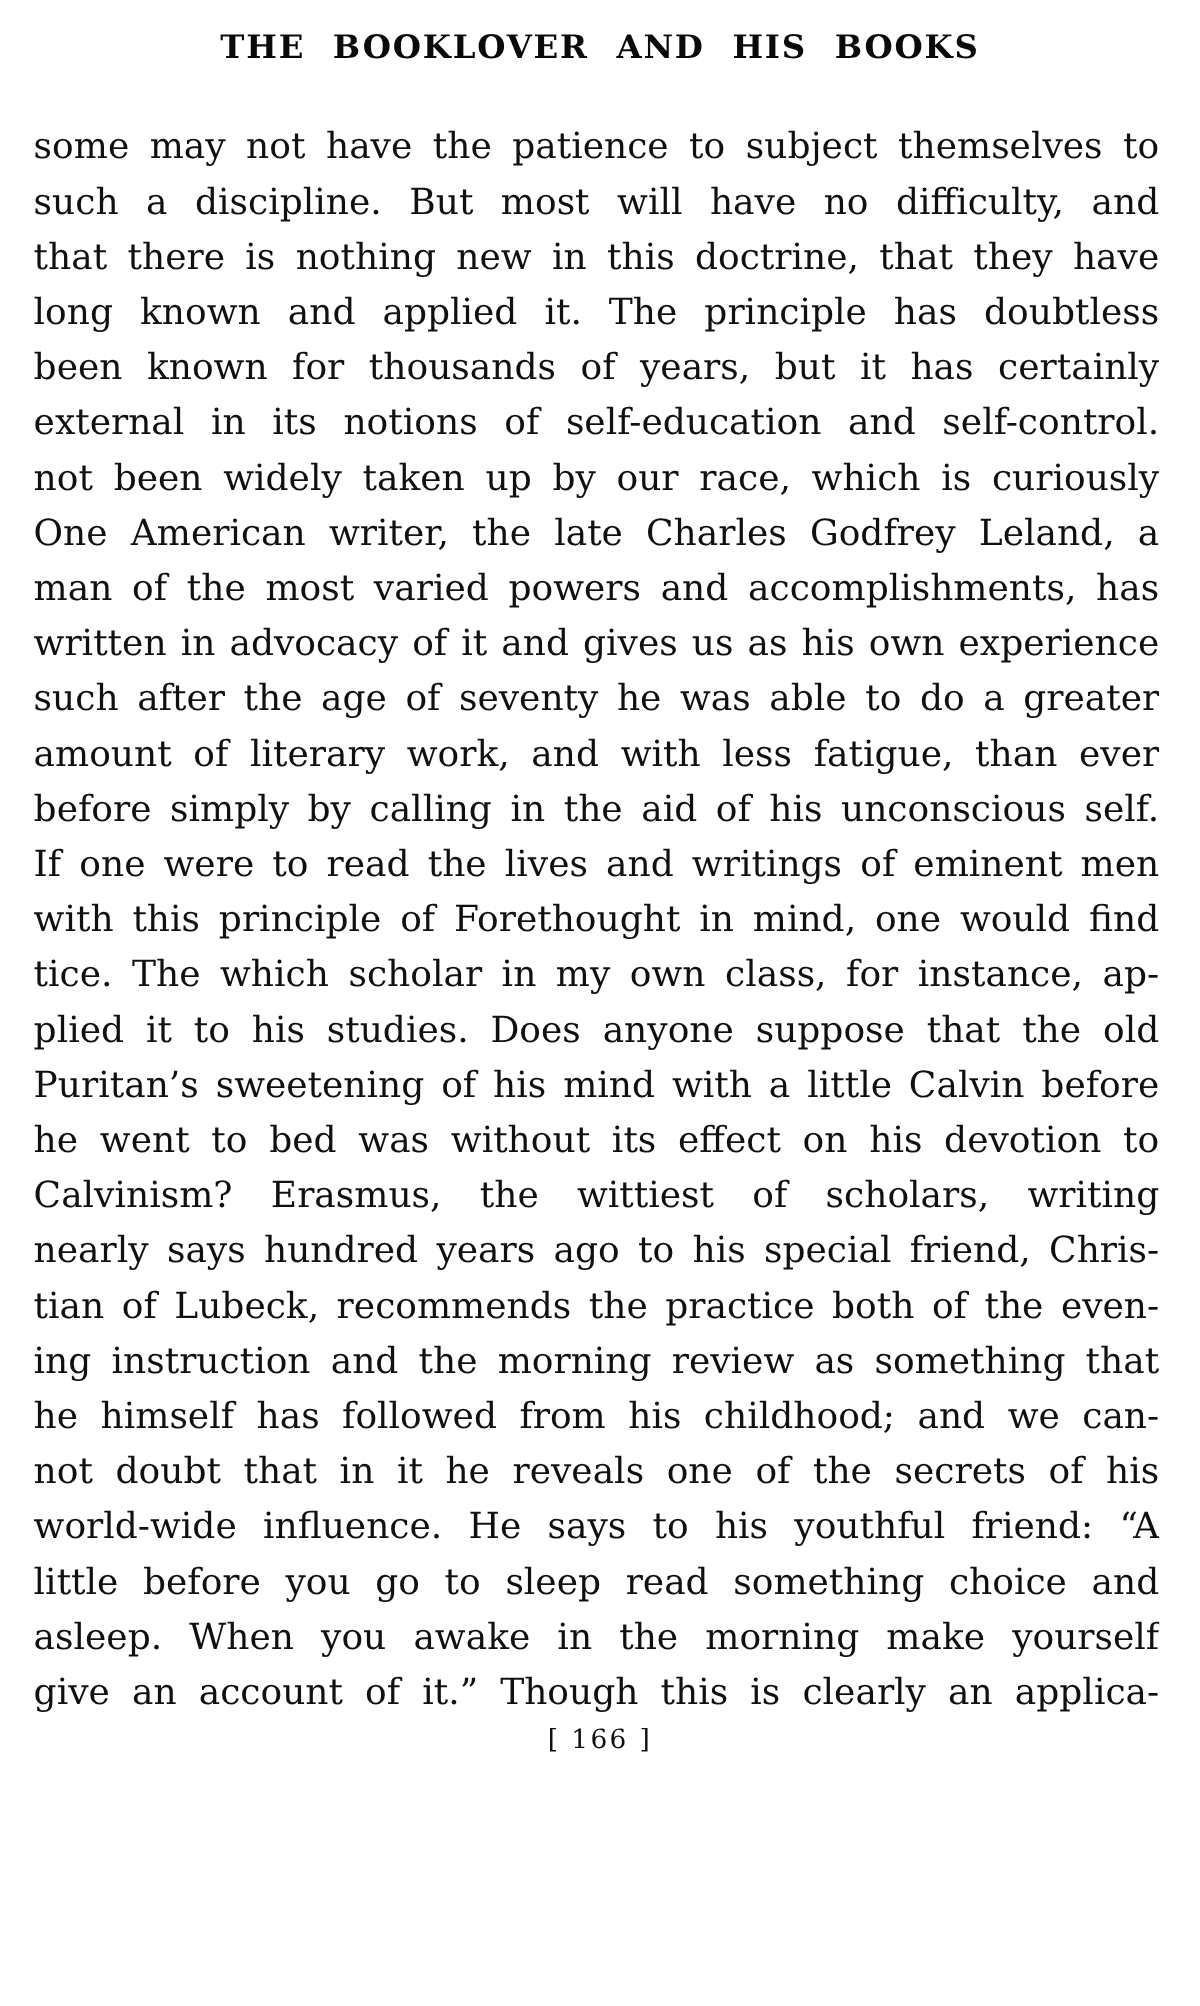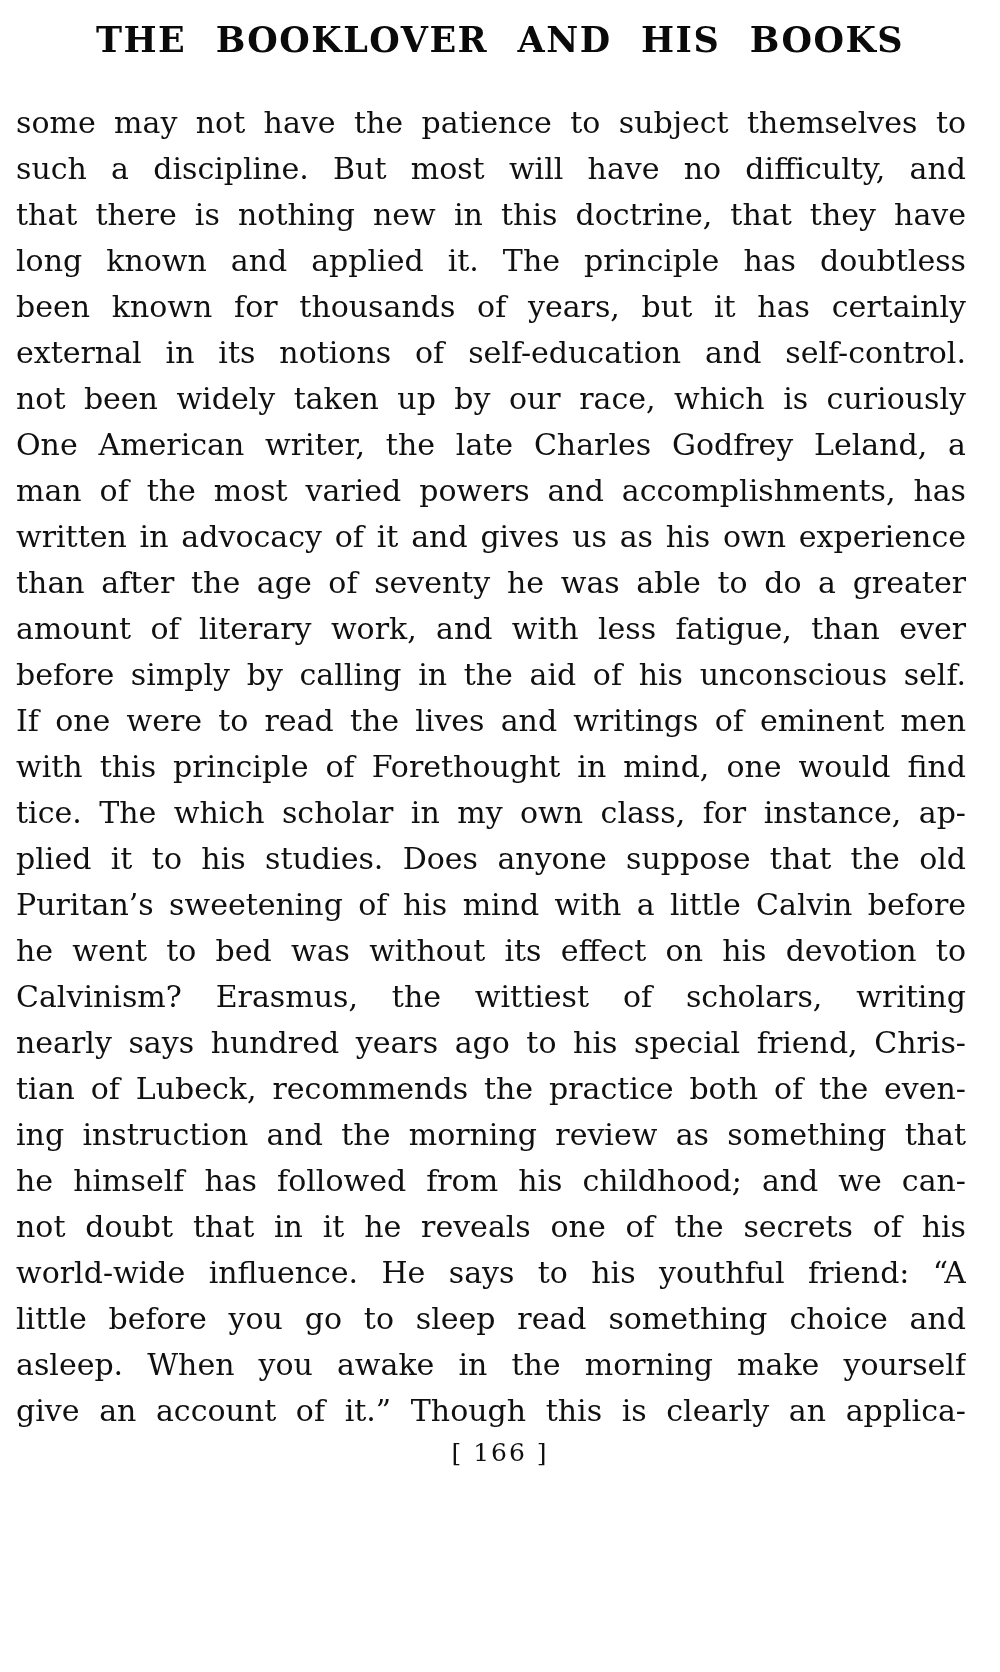--- a/index.html
+++ b/index.html
@@ -12,46 +12,46 @@
     width: 1000px;
     height: 1672px;
     background: #ffffff;
     color: #0d0d0d;
     font-family: "DejaVu Serif", "Liberation Serif", serif;
     overflow: hidden;
   }
   .running-header {
     margin-top: 20px;
     text-align: center;
-    font-size: 35px;
+    font-size: 27px;
     font-weight: bold;
     letter-spacing: 1.5px;
     word-spacing: 0.45em;
     line-height: 40px;
     color: #0a0a0a;
   }
   .body-text {
     margin-top: 40px;
-    padding-left: 16px;
+    padding-left: 28px;
     padding-right: 34px;
     font-size: 30px;
     line-height: 46px;
     color: #101010;
   }
   .line {
     text-align: justify;
     text-align-last: justify;
     white-space: normal;
     height: 46px;
     overflow: hidden;
   }
   .page-number {
     margin-top: 4px;
     text-align: center;
-    font-size: 25px;
+    font-size: 22px;
     letter-spacing: 2px;
     color: #101010;
   }
 </style>
 </head>
 <body>
 
 <div class="page">
   <div class="running-header">THE BOOKLOVER AND HIS BOOKS</div>
 
@@ -59,21 +59,21 @@
     <div class="line">some may not have the patience to subject themselves to</div>
     <div class="line">such a discipline.  But most will have no difficulty, and</div>
     <div class="line">that there is nothing new in this doctrine, that they have</div>
     <div class="line">long known and applied it.  The principle has doubtless</div>
     <div class="line">been known for thousands of years, but it has certainly</div>
     <div class="line">external in its notions of self-education and self-control.</div>
     <div class="line">not been widely taken up by our race, which is curiously</div>
     <div class="line">One American writer, the late Charles Godfrey Leland, a</div>
     <div class="line">man of the most varied powers and accomplishments, has</div>
     <div class="line">written in advocacy of it and gives us as his own experience</div>
-    <div class="line">than after the age of seventy he was able to do a greater</div>
+    <div class="line">such after the age of seventy he was able to do a greater</div>
     <div class="line">amount of literary work, and with less fatigue, than ever</div>
     <div class="line">before simply by calling in the aid of his unconscious self.</div>
     <div class="line">If one were to read the lives and writings of eminent men</div>
     <div class="line">with this principle of Forethought in mind, one would find</div>
     <div class="line">tice.  The which scholar in my own class, for instance, ap-</div>
     <div class="line">plied it to his studies.  Does anyone suppose that the old</div>
     <div class="line">Puritan’s sweetening of his mind with a little Calvin before</div>
     <div class="line">he went to bed was without its effect on his devotion to</div>
     <div class="line">Calvinism?  Erasmus, the wittiest of scholars, writing</div>
     <div class="line">nearly says hundred years ago to his special friend, Chris-</div>

